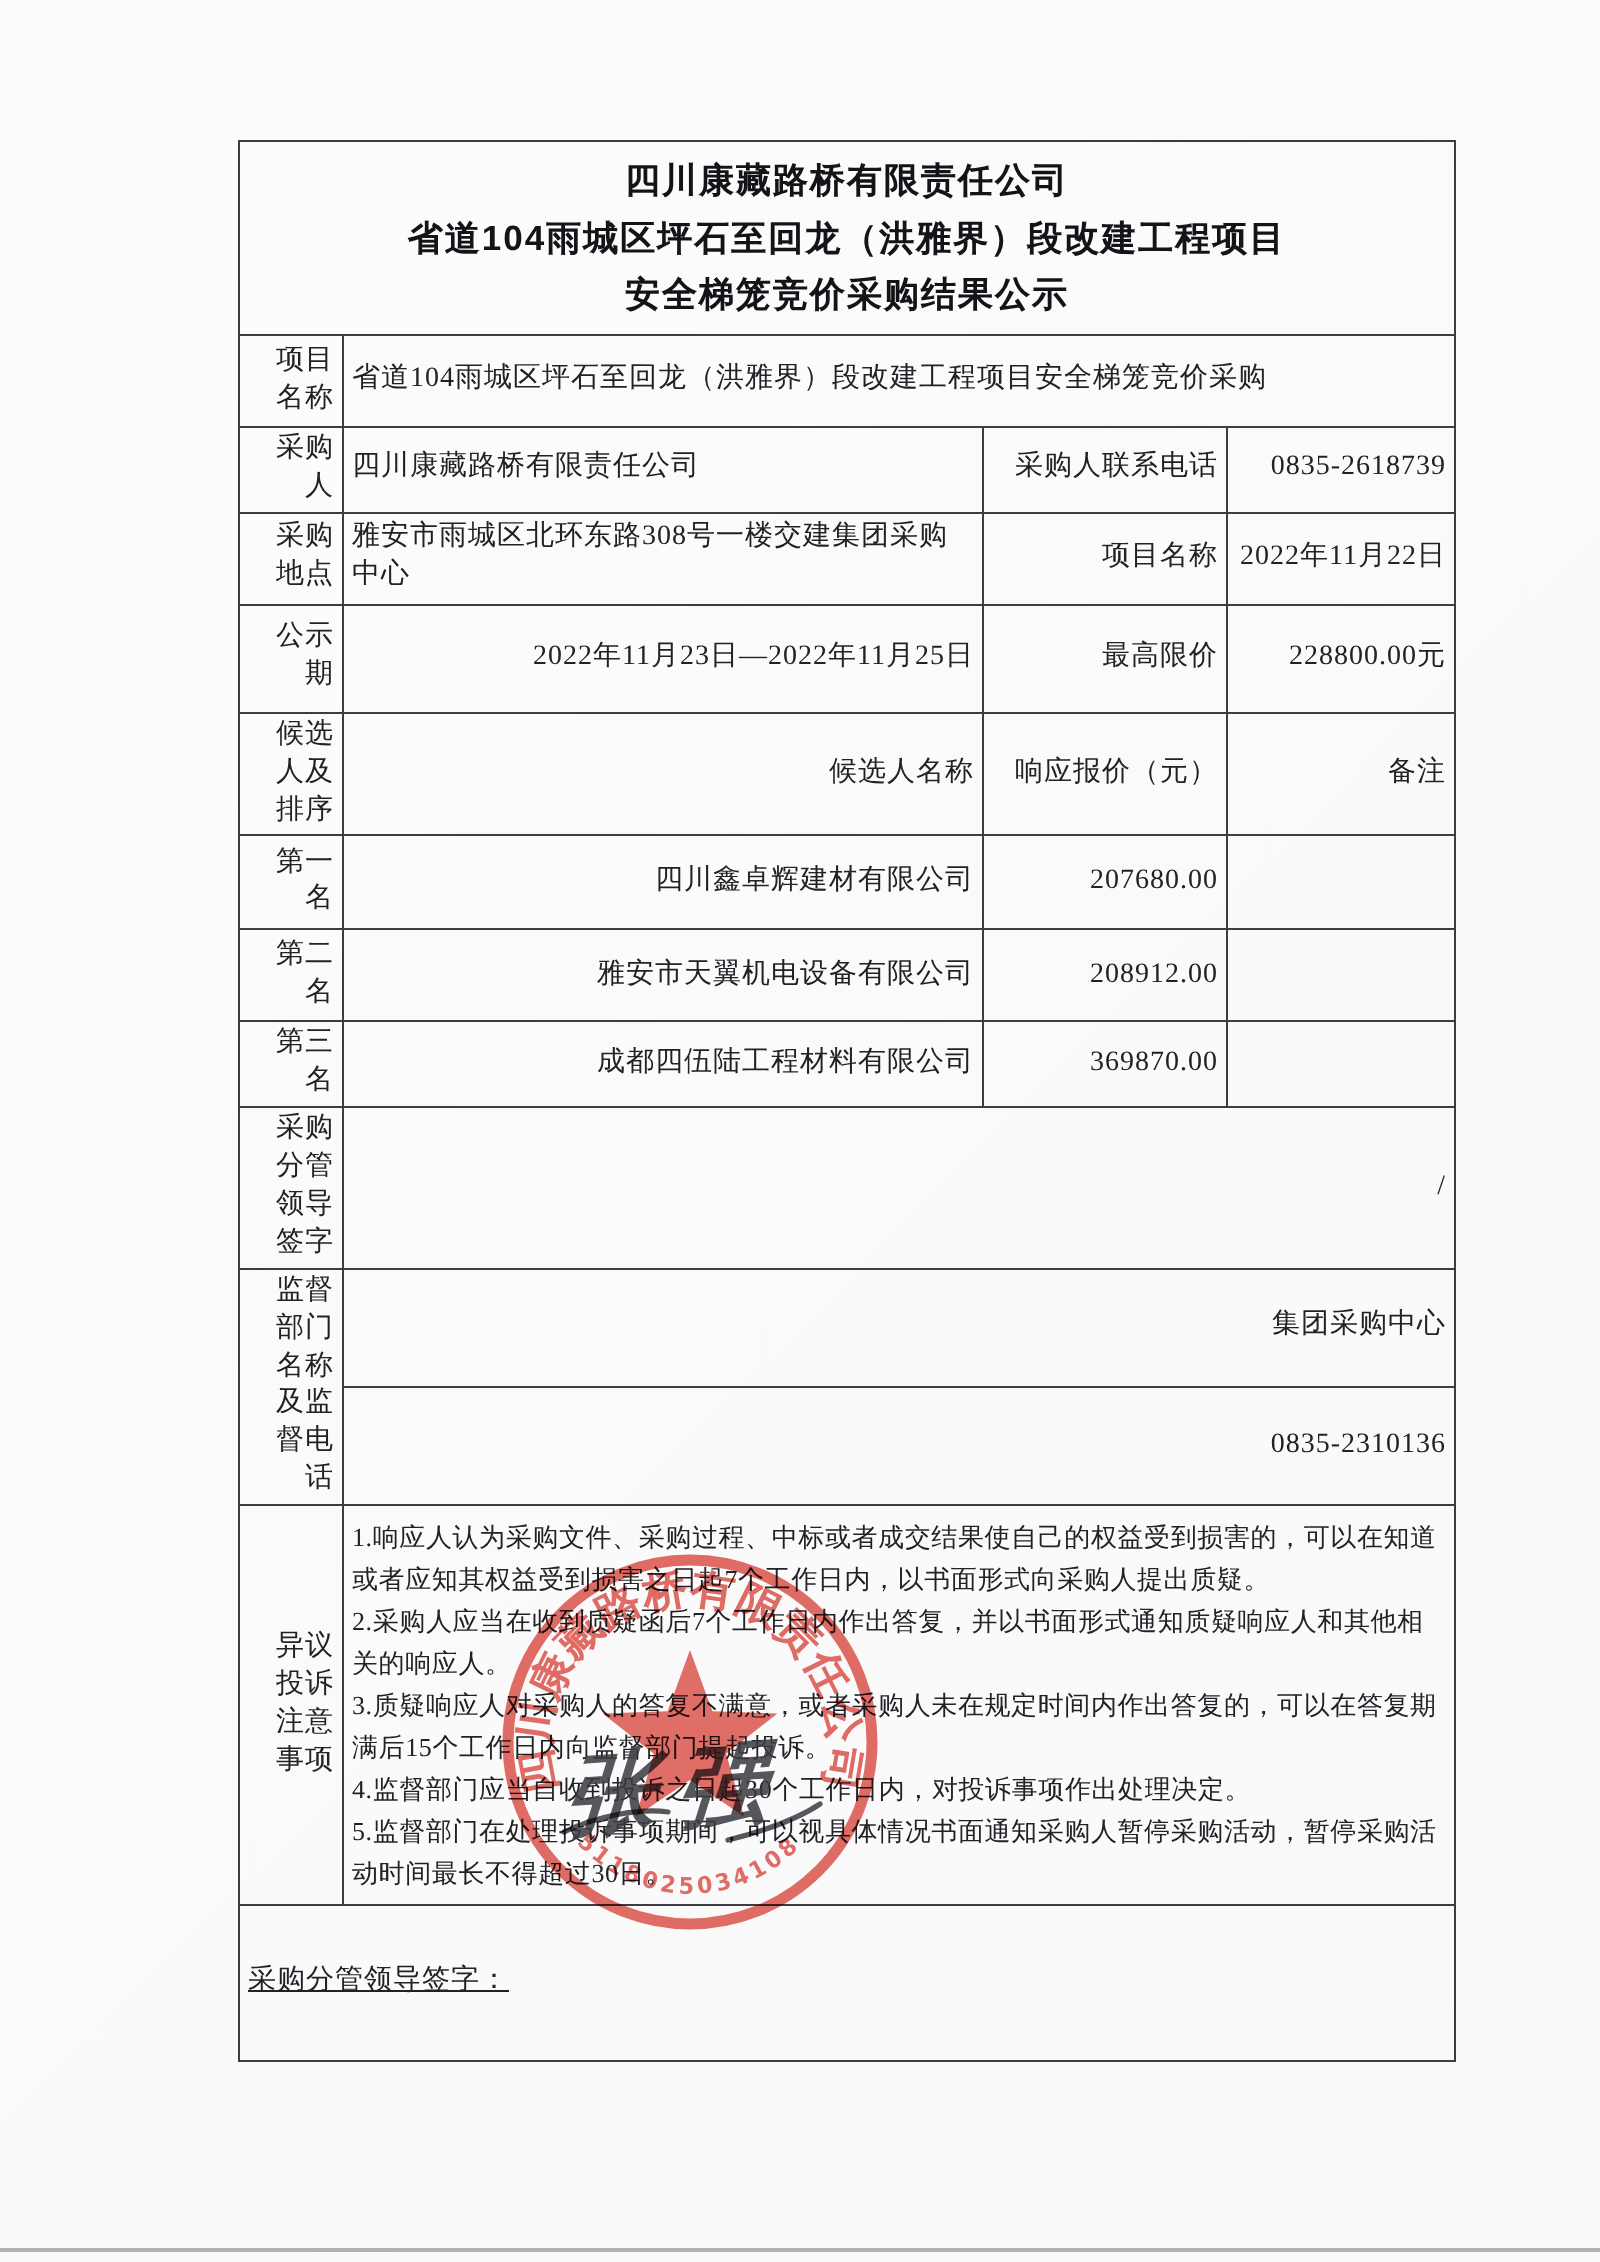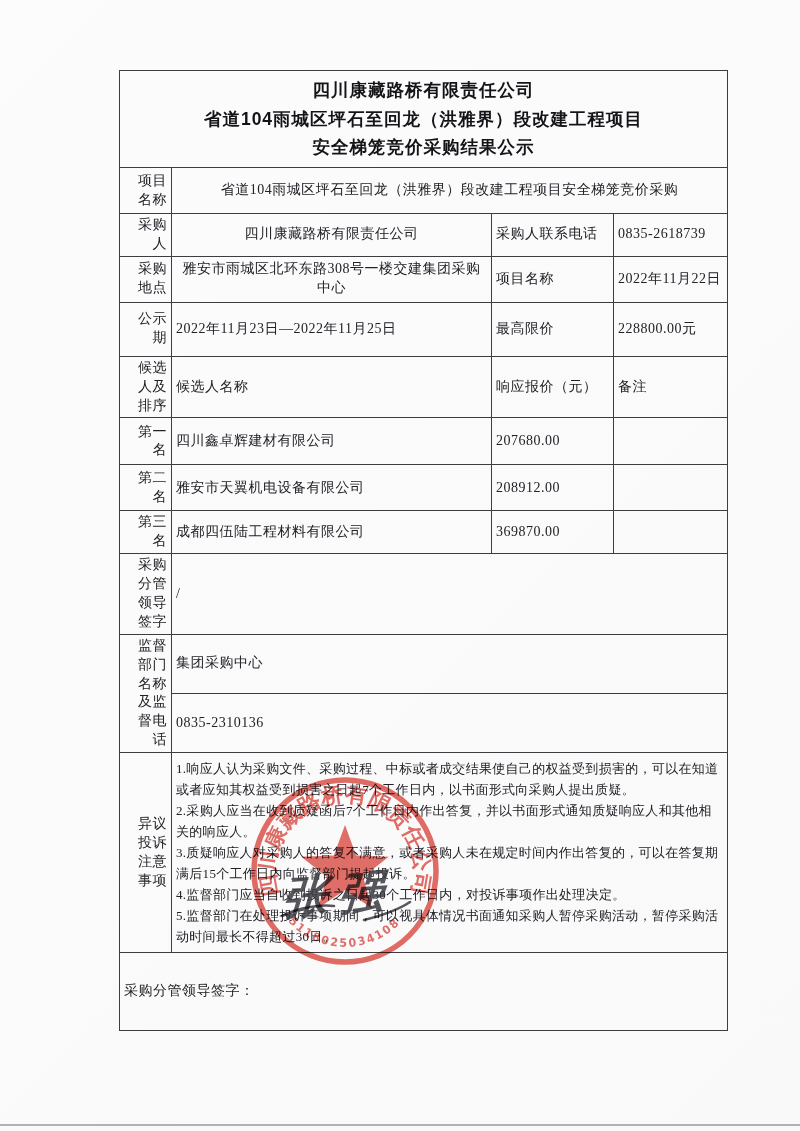--- a/index.html
+++ b/index.html
@@ -22,25 +22,25 @@
   table.doc td {
     border:1px solid #3d3c40;
     font-size:14px; line-height:1.35; letter-spacing:.5px;
     vertical-align:middle; padding:2px 4px;
     color:#222126;
   }
   td.title-cell { text-align:center; padding:10px 4px; }
   .title-line { font-weight:bold; font-size:17.5px; line-height:1.65; letter-spacing:1px; color:#141418;
     font-family:"Liberation Sans","DejaVu Sans",sans-serif; }
   td.lbl { text-align:right; padding-left:3px; padding-right:1px; }
-  td.val-left { text-align:center; padding-left:8px; }
-  td.center { text-align:left; }
+  td.val-left { text-align:left; padding-left:8px; }
+  td.center { text-align:right; }
   td.dispute-cell { padding:8px 10px 8px 8px; vertical-align:middle; }
   .dispute-item { font-size:13px; line-height:1.62; letter-spacing:.3px; text-align:left; }
-  td.sign-cell { padding-left:6px; font-size:14.5px; }
+  td.sign-cell { padding-left:6px; font-size:14.5px;text-decoration:underline; }
   
   .stamp {
     position:absolute; left:244px; top:770px; width:202px; height:202px;
     mix-blend-mode:multiply; opacity:.88; pointer-events:none;
   }
   
   .signature-ink {
     position:absolute; left:268px; top:858px; width:160px; height:80px;
     mix-blend-mode:multiply; pointer-events:none;
   }

